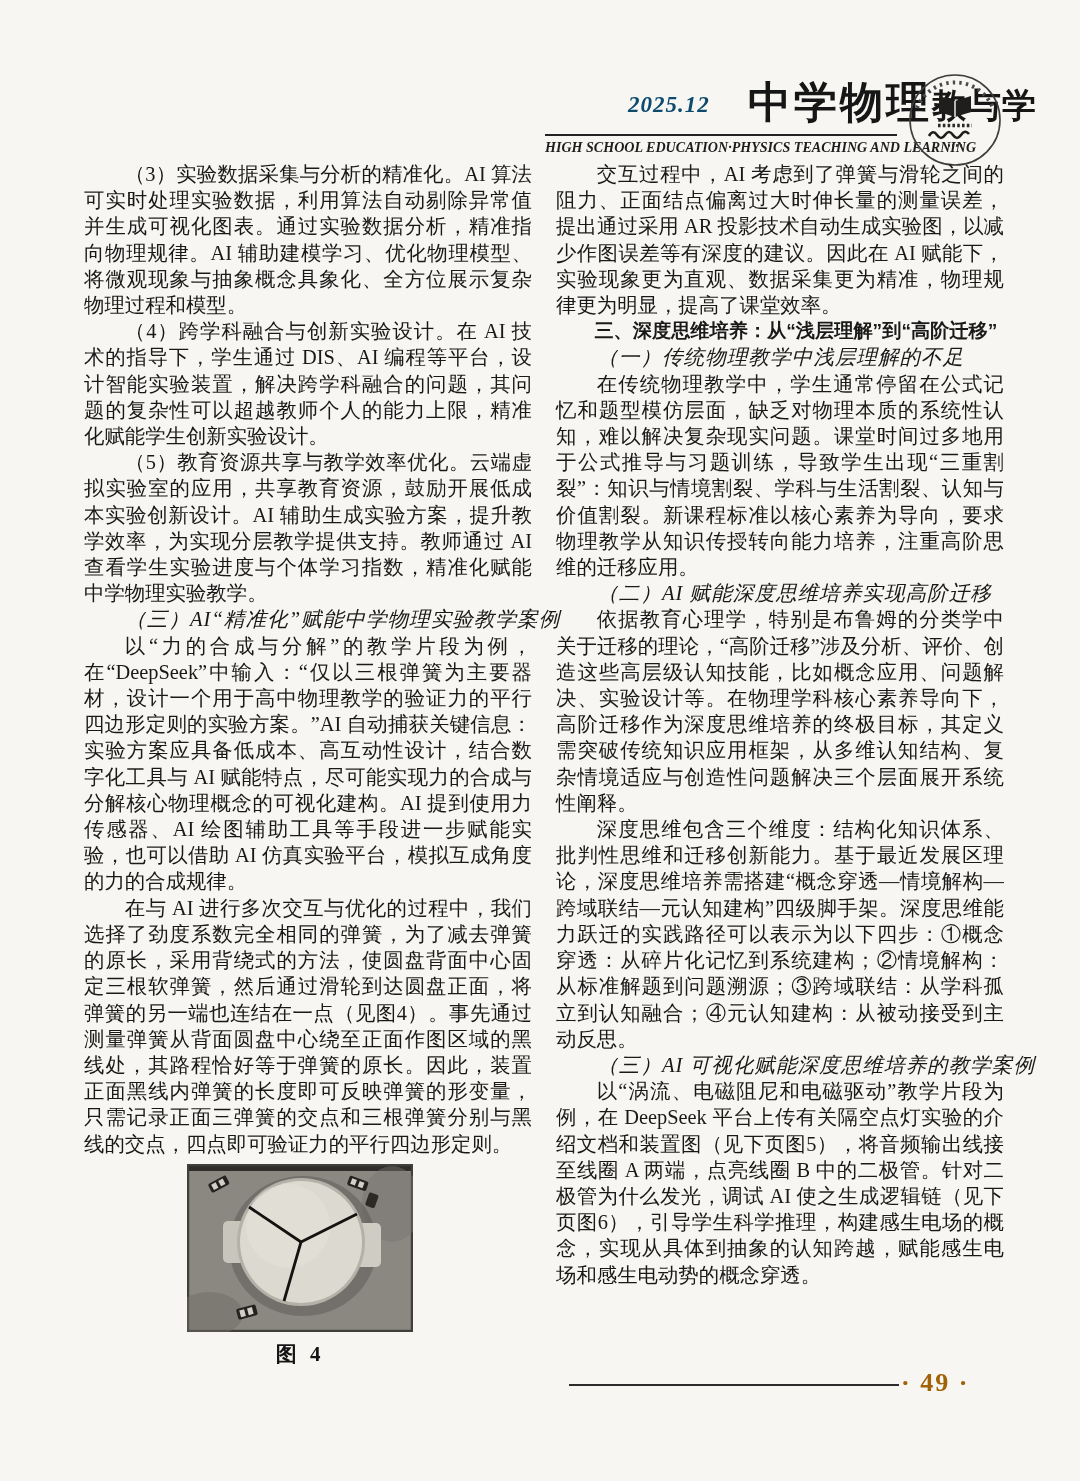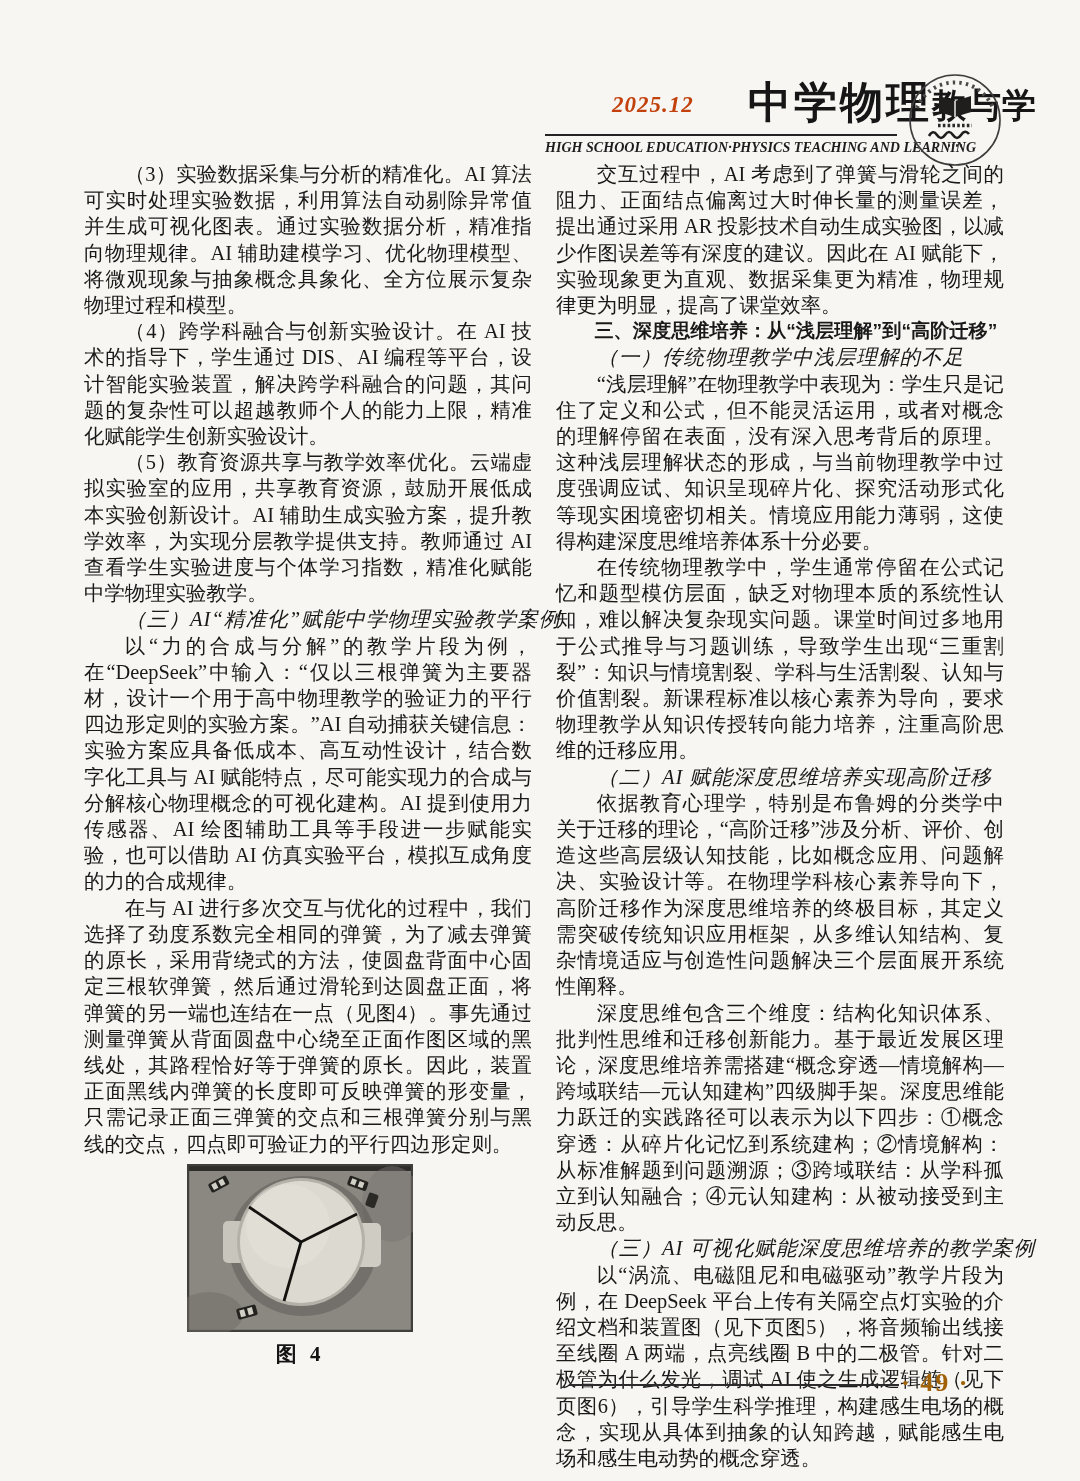--- a/index.html
+++ b/index.html
@@ -8,23 +8,23 @@
     position:relative;
     width:1080px; height:1481px;
     margin:0 auto;
     background:#f7f6f2;
     color:#1b1b1b;
     font-family:"Liberation Serif", serif;
     overflow:hidden;
   }
   
   .hdr-issue {
-    position:absolute; left:612px; top:92px;
+    position:absolute; left:628px; top:92px;
     font-size:23px; font-weight:bold; font-style:italic;
-    letter-spacing:1px; color:#c2410c;
+    letter-spacing:1px; color:#0c4a6e;
     font-family:"Liberation Serif", serif;
   }
   .hdr-title-cn {
     position:absolute; left:748px; top:74px;
     white-space:nowrap; color:#161616;
   }
   .hdr-title-cn .t-main {
     font-size:43px; font-weight:bold; letter-spacing:3px;
     font-family:"Liberation Serif", serif;
   }
@@ -153,21 +153,20 @@
         </g>
       </svg>
       <div class="figure-caption">图 4</div>
     </div>
   </div>
 
   <div class="col col-right">
     <p class="para-indent">交互过程中，AI 考虑到了弹簧与滑轮之间的阻力、正面结点偏离过大时伸长量的测量误差，提出通过采用 AR 投影技术自动生成实验图，以减少作图误差等有深度的建议。因此在 AI 赋能下，实验现象更为直观、数据采集更为精准，物理规律更为明显，提高了课堂效率。</p>
     <p class="h-bold">三、深度思维培养：从“浅层理解”到“高阶迁移”</p>
     <p class="h-kaiti">（一）传统物理教学中浅层理解的不足</p>
-    <p class="para-indent">“浅层理解”在物理教学中表现为：学生只是记住了定义和公式，但不能灵活运用，或者对概念的理解停留在表面，没有深入思考背后的原理。这种浅层理解状态的形成，与当前物理教学中过度强调应试、知识呈现碎片化、探究活动形式化等现实困境密切相关。情境应用能力薄弱，这使得构建深度思维培养体系十分必要。</p>
     <p class="para-indent">在传统物理教学中，学生通常停留在公式记忆和题型模仿层面，缺乏对物理本质的系统性认知，难以解决复杂现实问题。课堂时间过多地用于公式推导与习题训练，导致学生出现“三重割裂”：知识与情境割裂、学科与生活割裂、认知与价值割裂。新课程标准以核心素养为导向，要求物理教学从知识传授转向能力培养，注重高阶思维的迁移应用。</p>
     <p class="h-kaiti">（二）AI 赋能深度思维培养实现高阶迁移</p>
     <p class="para-indent">依据教育心理学，特别是布鲁姆的分类学中关于迁移的理论，“高阶迁移”涉及分析、评价、创造这些高层级认知技能，比如概念应用、问题解决、实验设计等。在物理学科核心素养导向下，高阶迁移作为深度思维培养的终极目标，其定义需突破传统知识应用框架，从多维认知结构、复杂情境适应与创造性问题解决三个层面展开系统性阐释。</p>
     <p class="para-indent">深度思维包含三个维度：结构化知识体系、批判性思维和迁移创新能力。基于最近发展区理论，深度思维培养需搭建“概念穿透—情境解构—跨域联结—元认知建构”四级脚手架。深度思维能力跃迁的实践路径可以表示为以下四步：①概念穿透：从碎片化记忆到系统建构；②情境解构：从标准解题到问题溯源；③跨域联结：从学科孤立到认知融合；④元认知建构：从被动接受到主动反思。</p>
     <p class="h-kaiti">（三）AI 可视化赋能深度思维培养的教学案例</p>
     <p class="para-indent">以“涡流、电磁阻尼和电磁驱动”教学片段为例，在 DeepSeek 平台上传有关隔空点灯实验的介绍文档和装置图（见下页图5），将音频输出线接至线圈 A 两端，点亮线圈 B 中的二极管。针对二极管为什么发光，调试 AI 使之生成逻辑链（见下页图6），引导学生科学推理，构建感生电场的概念，实现从具体到抽象的认知跨越，赋能感生电场和感生电动势的概念穿透。</p>
   </div>
 
   <div class="ftr-rule"></div>
   <div class="ftr-page">· 49 ·</div>

